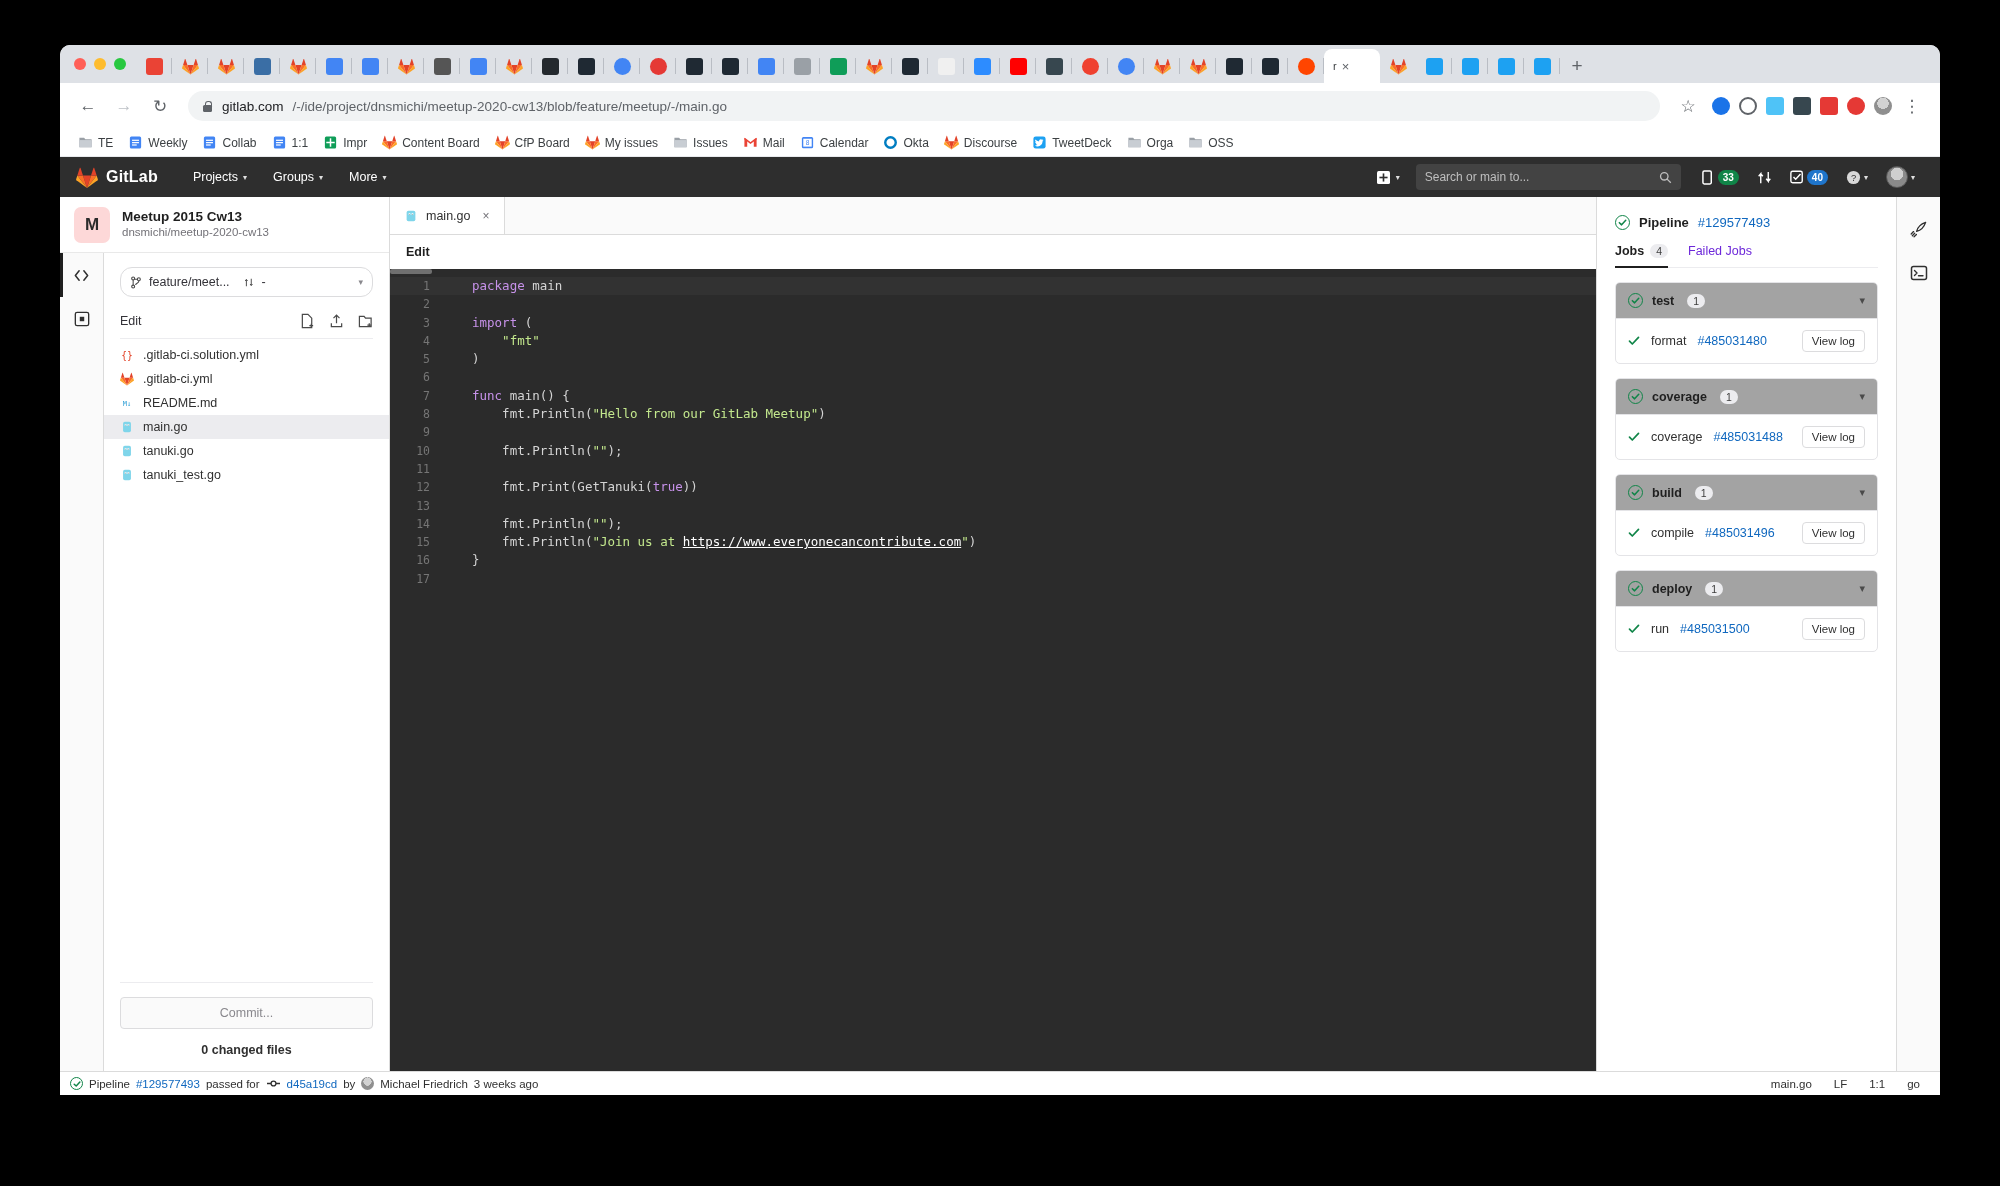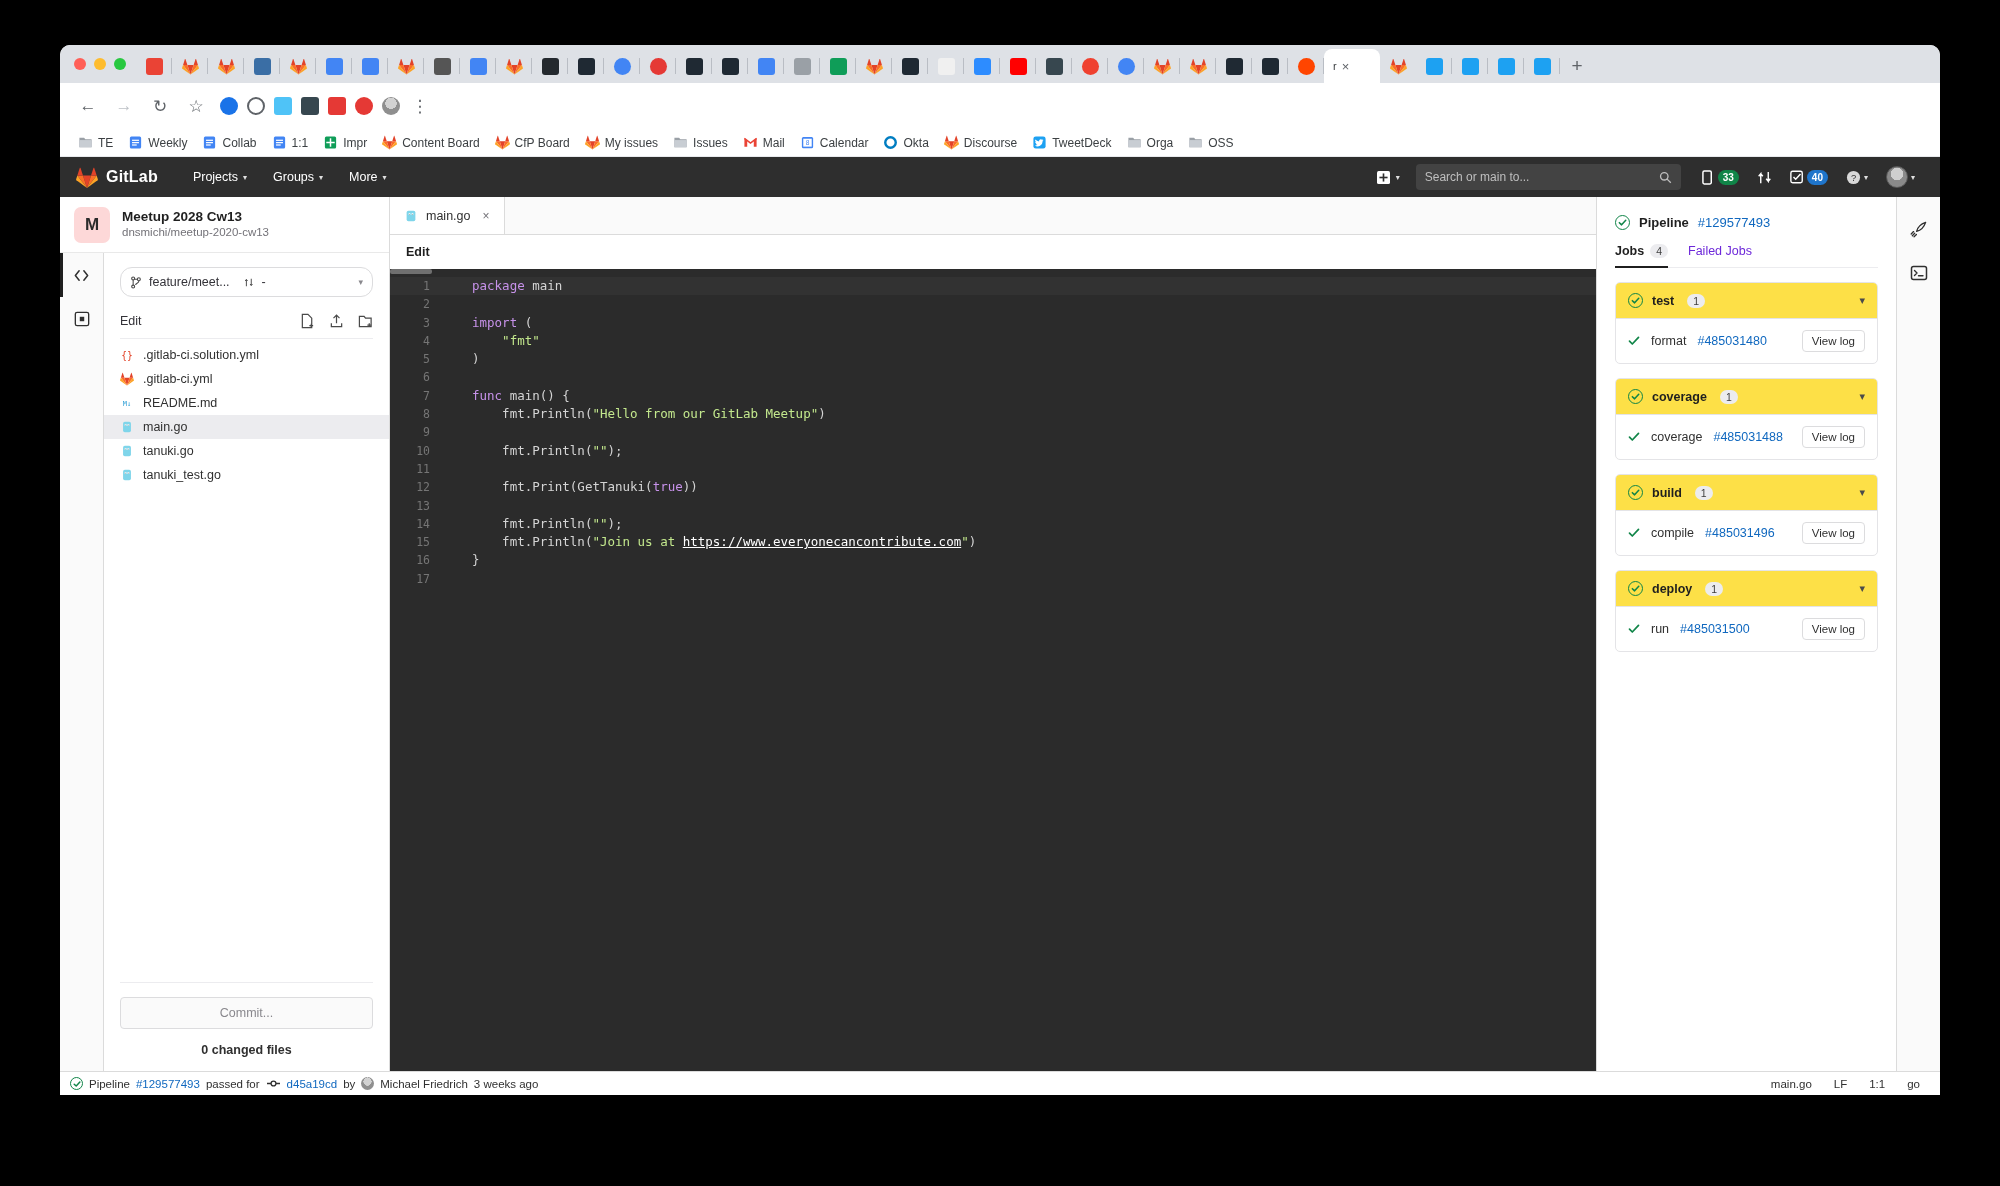--- a/index.html
+++ b/index.html
@@ -191,21 +191,21 @@
   .pipe-id { font-size:13px; color:#1068bf; font-weight:400; }
   .pipe-tabs { display:flex; gap:20px; margin:14px 18px 0 18px; border-bottom:1px solid #ececef; }
   .ptab { font-size:12.5px; color:#6d28d9; padding-bottom:9px; position:relative; }
   .ptab.on { color:#1f1f1f; font-weight:700; }
   .ptab.on::after { content:""; position:absolute; left:0; right:0; bottom:-1px; height:2px;
      background:#1f1f1f; }
   .cnt { display:inline-block; background:#ececef; color:#3c3c3c; border-radius:9px;
      font-size:10.5px; padding:1px 6px; margin-left:6px; font-weight:400; }
   .stages { padding:14px 18px; display:flex; flex-direction:column; gap:14px; overflow:hidden; }
   .stage { border:1px solid #e4e4e7; border-radius:5px; overflow:hidden; }
-  .stage-head { display:flex; align-items:center; gap:9px; padding:10px 12px; background:#fde047;
+  .stage-head { display:flex; align-items:center; gap:9px; padding:10px 12px; background:#a3a3a3;
      border-bottom:1px solid #e4e4e7; }
   .stage-name { font-size:12.5px; font-weight:700; color:#1f1f1f; }
   .stage-chev { margin-left:auto; color:#4a4a4a; font-size:11px; }
   .job { display:flex; align-items:center; gap:11px; padding:11px 12px; }
   .job-name { font-size:12.5px; color:#303030; }
   .job-id { font-size:12.5px; color:#1068bf; }
   .viewlog { margin-left:auto; border:1px solid #dcdcde; border-radius:4px; background:#fff;
      font-size:11.5px; color:#303030; padding:4px 9px; }
   .rrail { width:44px; flex:0 0 44px; border-left:1px solid #dbdbdb; background:#fafafa;
      display:flex; flex-direction:column; align-items:center; padding-top:10px; }
@@ -431,20 +431,26 @@
             <span class="favicon" style="background:#1da1f2;border-radius:3px"></span>
           </div>
           <div class="newtab">+</div>
         </div>
     </div>
 
     <div class="urlbar">
       <div class="navbtn">←</div>
       <div class="navbtn dim">→</div>
       <div class="navbtn">↻</div>
+      <div class="omnibox">
+        <span class="lock"></span>
+        <span class="host">gitlab.com</span>
+          <span>/-/ide/project/dnsmichi/meetup-2020-cw13/blob/feature/meetup/-/main.go</span>
+        <span style="margin-left:auto"></span>
+      </div>
       <div class="navbtn">☆</div>
       <div class="ext-icons">
         <span class="ext" style="background:#1a73e8;border-radius:50%"></span>
         <span class="ext" style="border:2px solid #5f6368;border-radius:50%"></span>
         <span class="ext" style="background:#4fc3f7;border-radius:3px"></span>
         <span class="ext" style="background:#37474f;border-radius:3px"></span>
         <span class="ext" style="background:#e53935;border-radius:3px"></span>
         <span class="ext" style="background:#e53935;border-radius:50%"></span>
         <span class="ext" style="background:radial-gradient(circle at 50% 35%,#d2d2d2 0 38%,#8f8f8f 39% 100%);border-radius:50%"></span>
       </div>
@@ -673,21 +679,21 @@
           </div>
         </div>
       </div>
 
       <div class="ide">
 
         <div class="leftcol">
           <div class="proj-head">
             <div class="proj-avatar">M</div>
             <div>
-              <div class="proj-name">Meetup 2028 Cw13</div>
+              <div class="proj-name">Meetup 2015 Cw13</div>
               <div class="proj-path">dnsmichi/meetup-2020-cw13</div>
             </div>
           </div>
 
           <div class="railrow">
             <div class="rail" style="padding-top:0">
               <div class="rail-btn active">
                 <svg width="17" height="17" viewBox="0 0 18 18">
                   <path d="M6.5 4 2.5 9l4 5M11.5 4l4 5-4 5" fill="none" stroke="#303030" stroke-width="1.6" stroke-linecap="round" stroke-linejoin="round"></path>
                 </svg>

